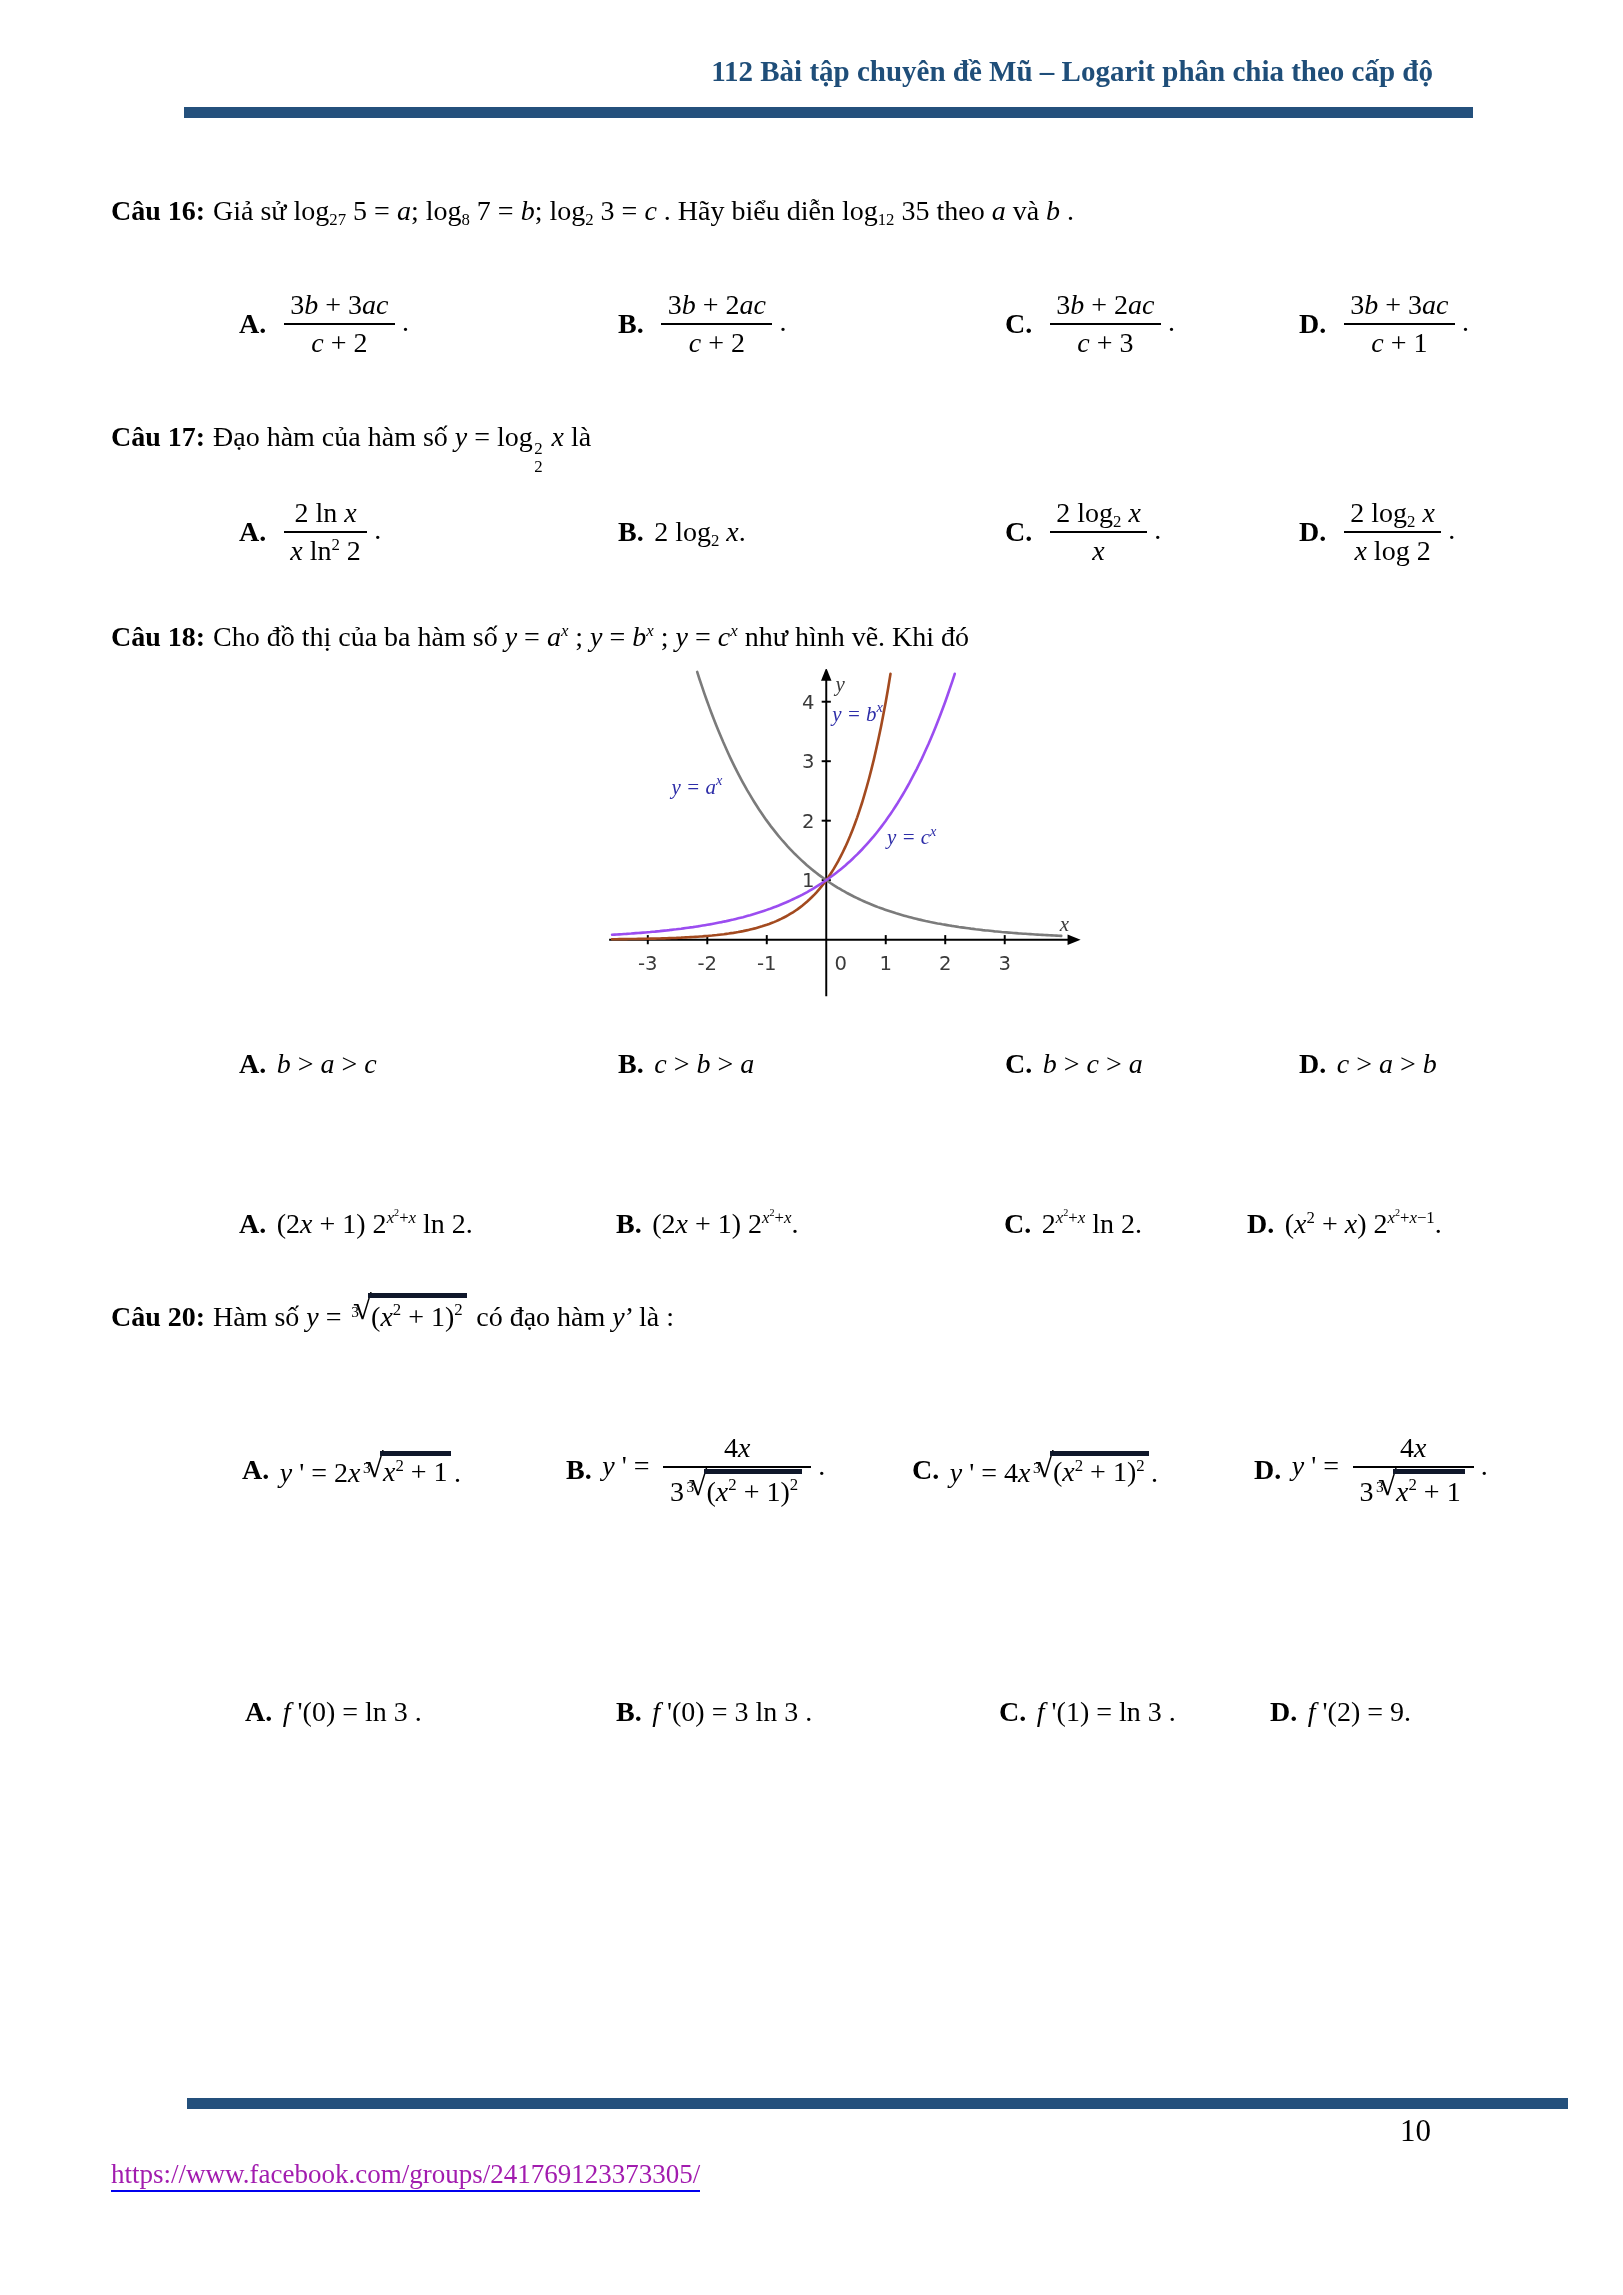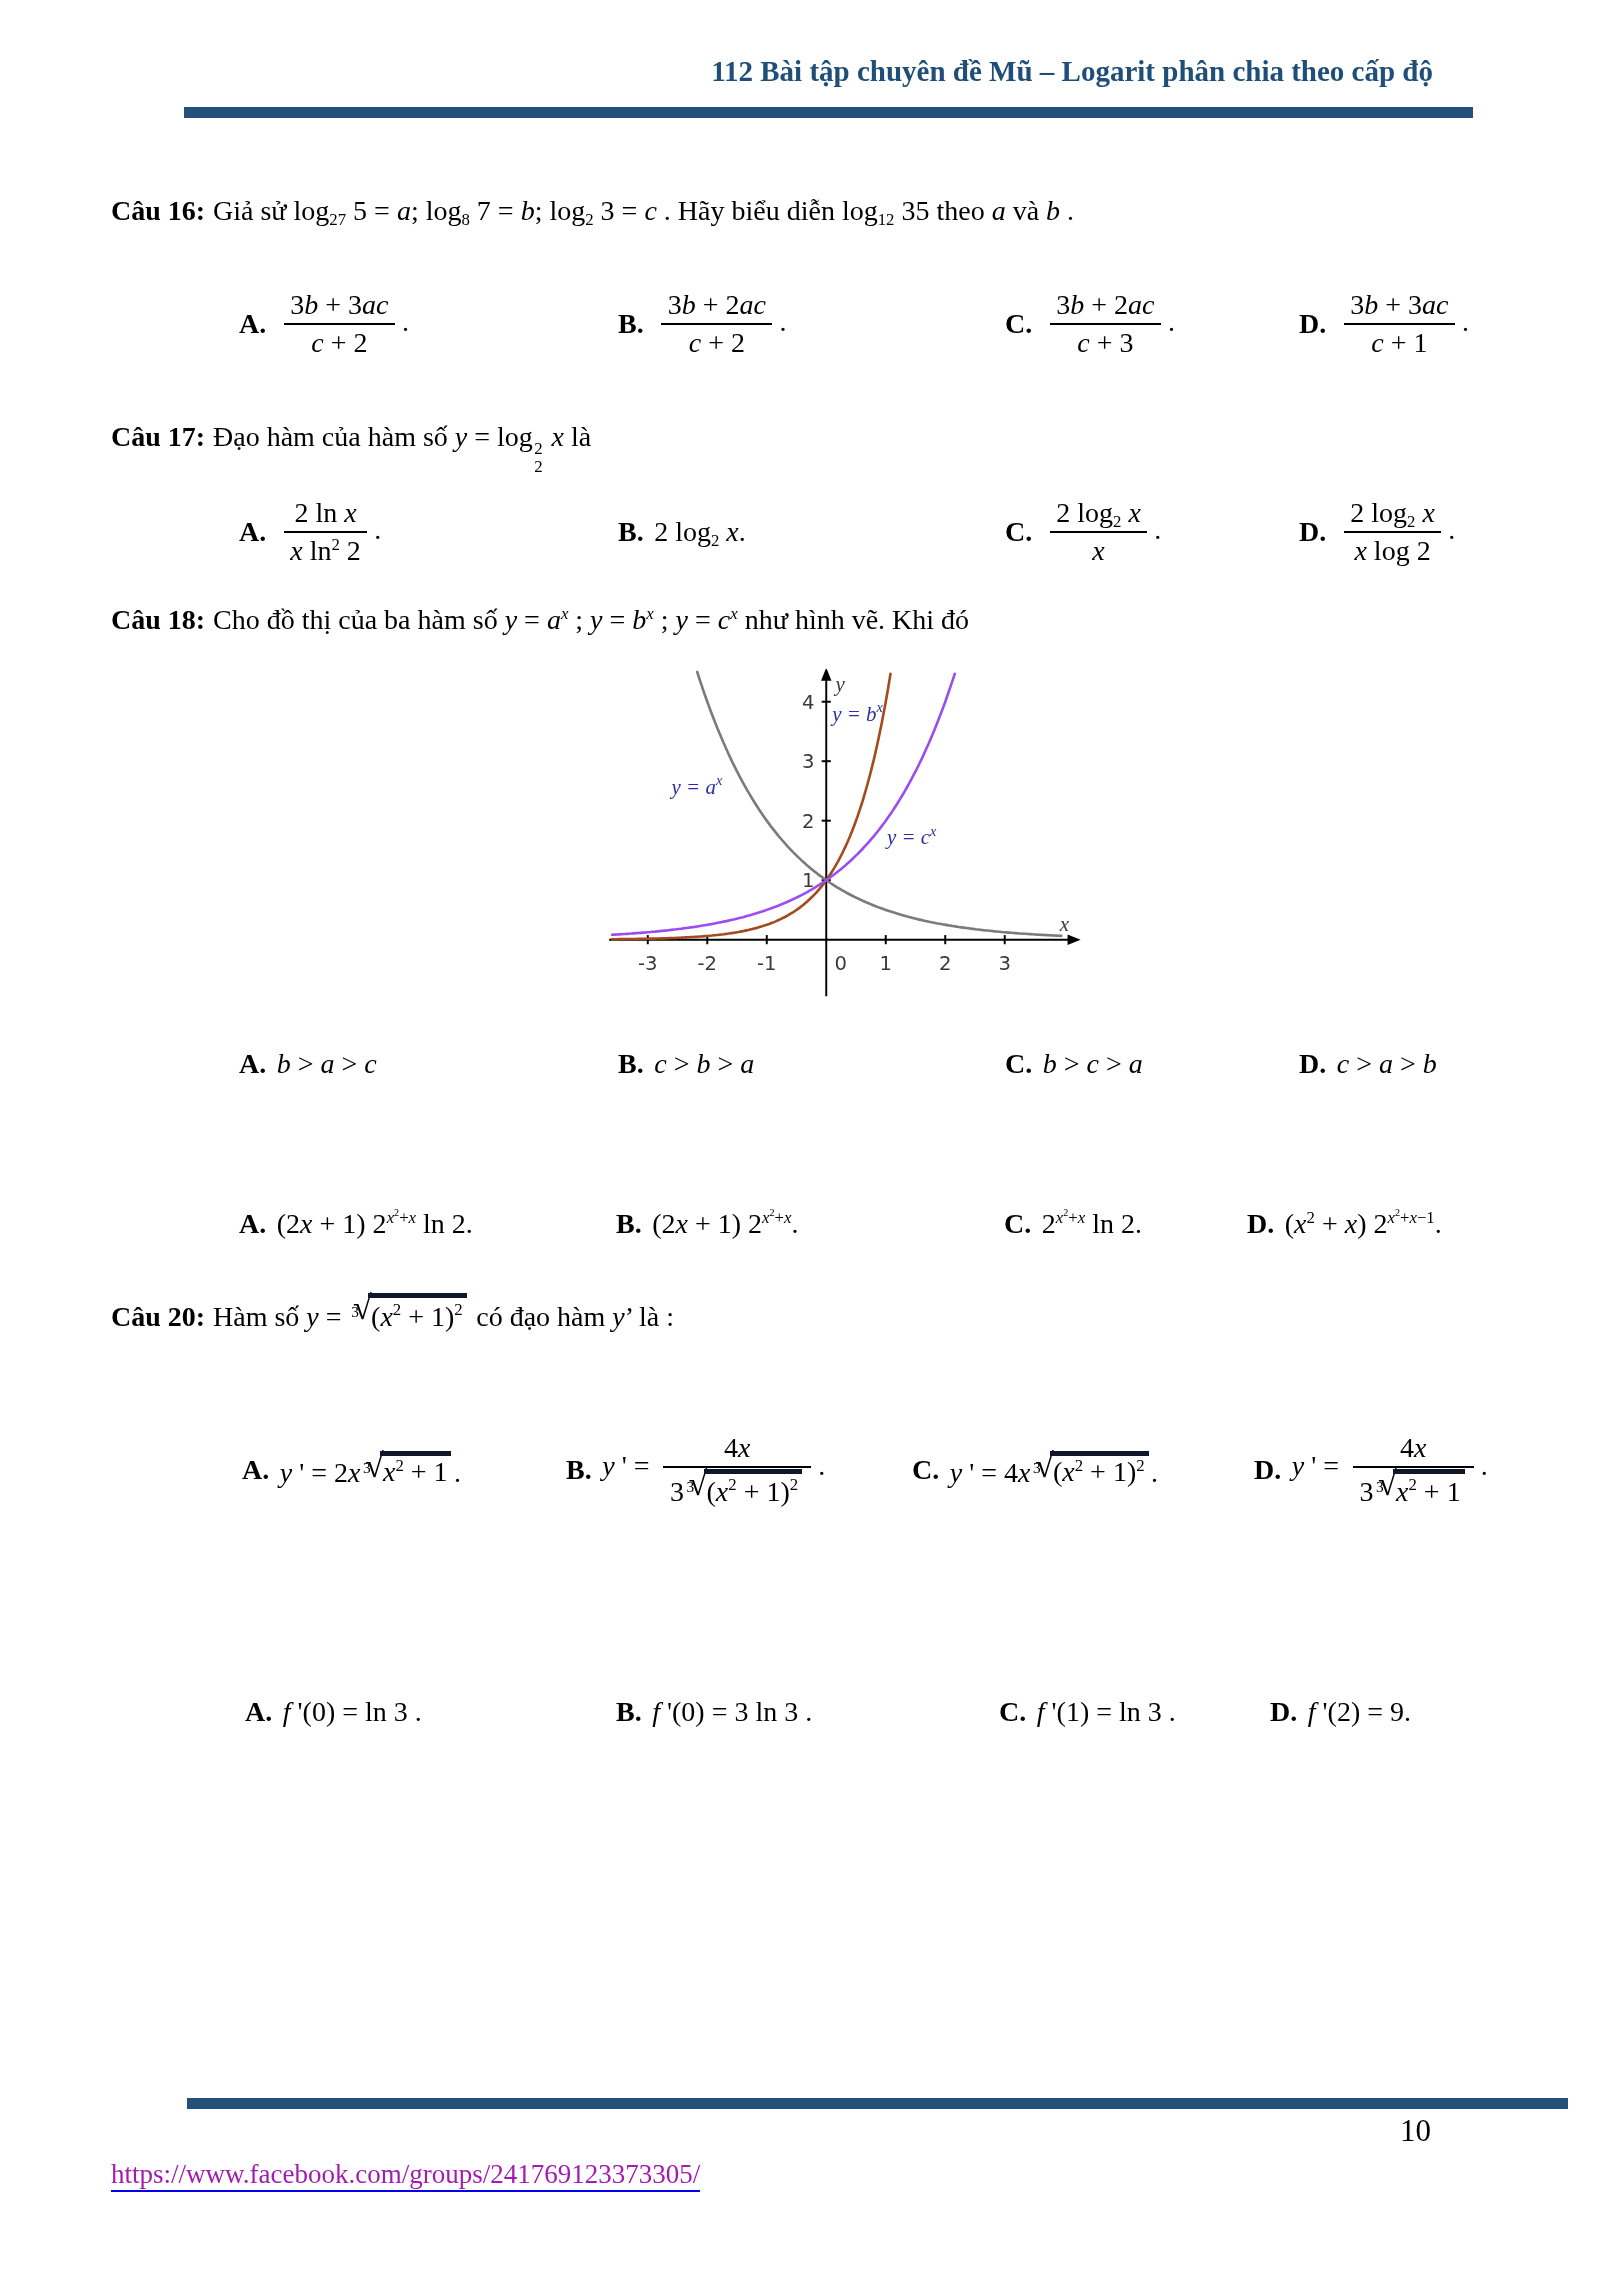--- a/index.html
+++ b/index.html
@@ -87,21 +87,21 @@
     <span class="opt" style="left:894px;">
         <span class="key">C.</span>
         <span><span class="frac"><span class="num"><span>2 log</span><sub>2</sub><span class="mi"> x</span></span><span class="den"><span class="mi">x</span></span></span><span>.</span></span>
       </span>
     <span class="opt" style="left:1188px;">
         <span class="key">D.</span>
         <span><span class="frac"><span class="num"><span>2 log</span><sub>2</sub><span class="mi"> x</span></span><span class="den"><span class="mi">x</span><span> log 2</span></span></span><span>.</span></span>
       </span>
   </div>
 
-  <div class="stem" style="top:602px;">
+  <div class="stem" style="top:619px;">
     <span class="q-label">Câu 18:</span><span><span>Cho đồ thị của ba hàm số  </span><span class="mi">y</span><span> = </span><span class="mi">a</span><sup><span class="mi">x</span></sup><span> ; </span><span class="mi">y</span><span> = </span><span class="mi">b</span><sup><span class="mi">x</span></sup><span> ; </span><span class="mi">y</span><span> = </span><span class="mi">c</span><sup><span class="mi">x</span></sup><span>   như hình vẽ. Khi đó</span></span>
   </div>
 
   <svg class="graph" id="expGraph" width="484" height="353" viewBox="0 0 740 540">
       <line x1="0" y1="414.05" x2="705.25" y2="414.05" stroke="#000000" stroke-width="3"></line>
       <line x1="332.15" y1="4" x2="332.15" y2="500.5" stroke="#000000" stroke-width="3"></line>
       <polygon points="721.25,414.05 701.25,406.05 701.25,422.05" fill="#000000"></polygon>
       <polygon points="332.15,-2 324.15,18 340.15,18" fill="#000000"></polygon>
       <line x1="59.14999999999998" y1="407.05" x2="59.14999999999998" y2="421.05" stroke="#000000" stroke-width="3"></line>
       <text x="59.14999999999998" y="460.05" text-anchor="middle" font-size="30" fill="#3A3A3A" font-family="DejaVu Sans, sans-serif">-3</text>

